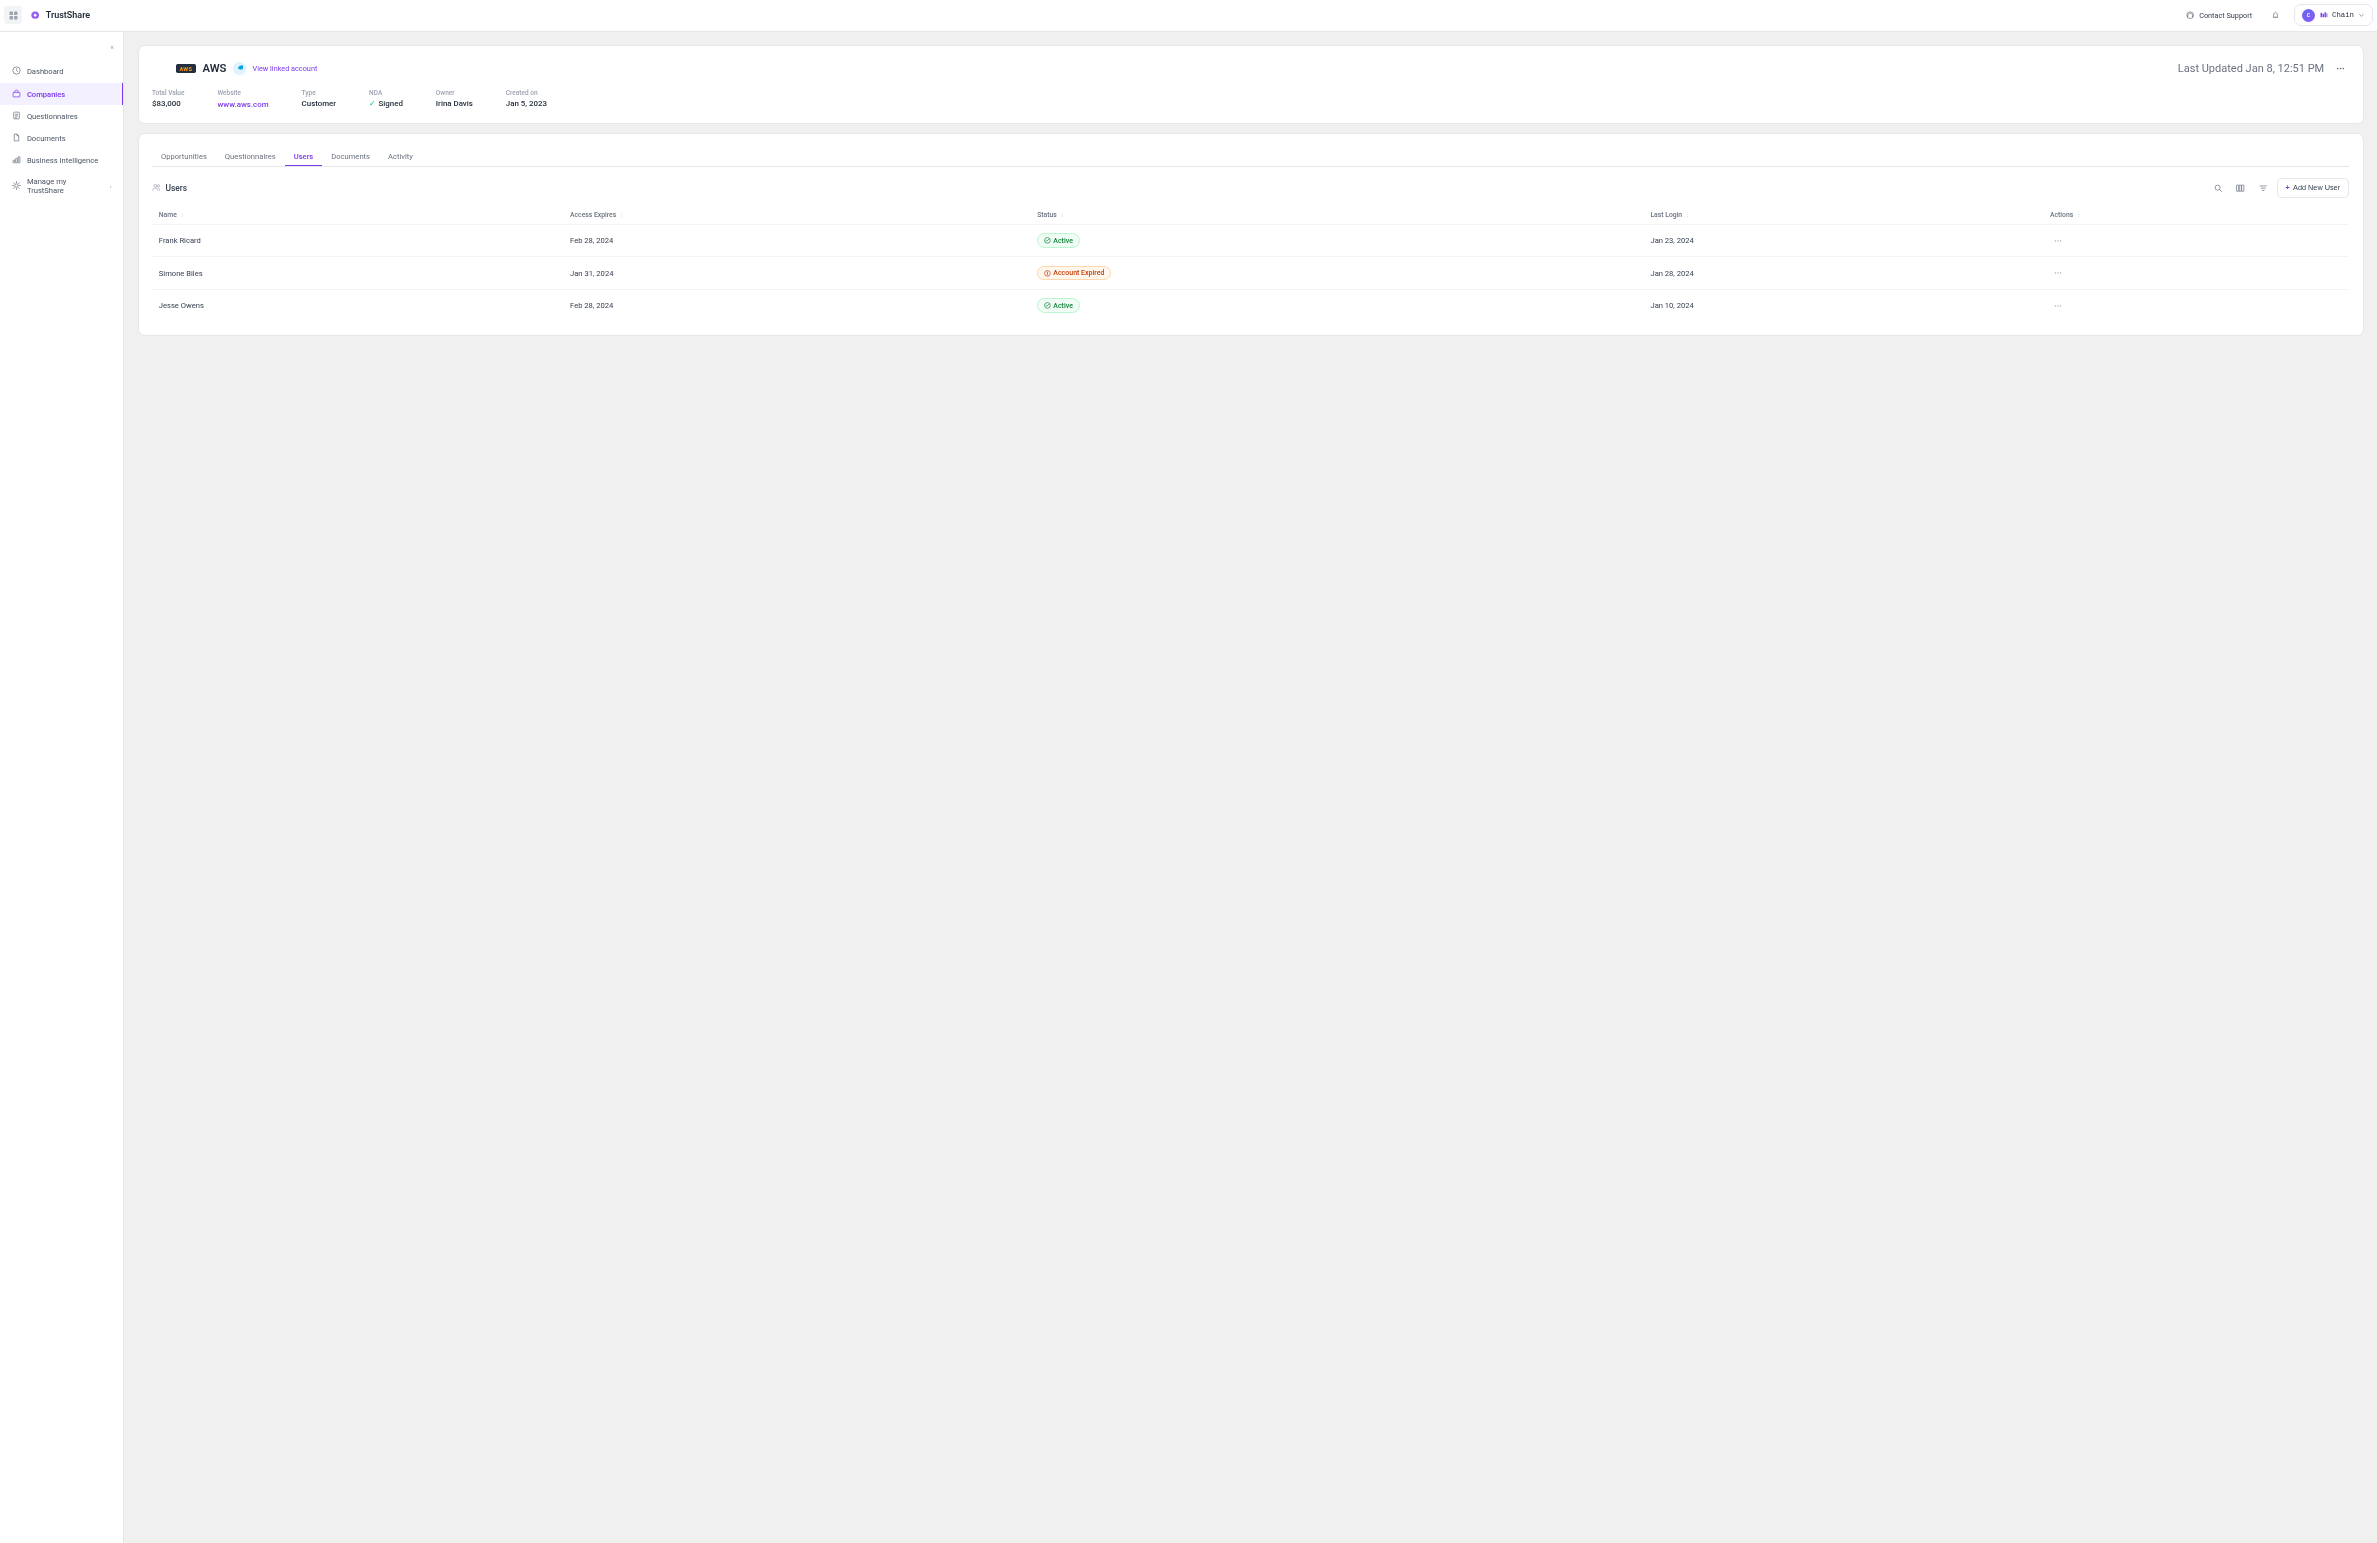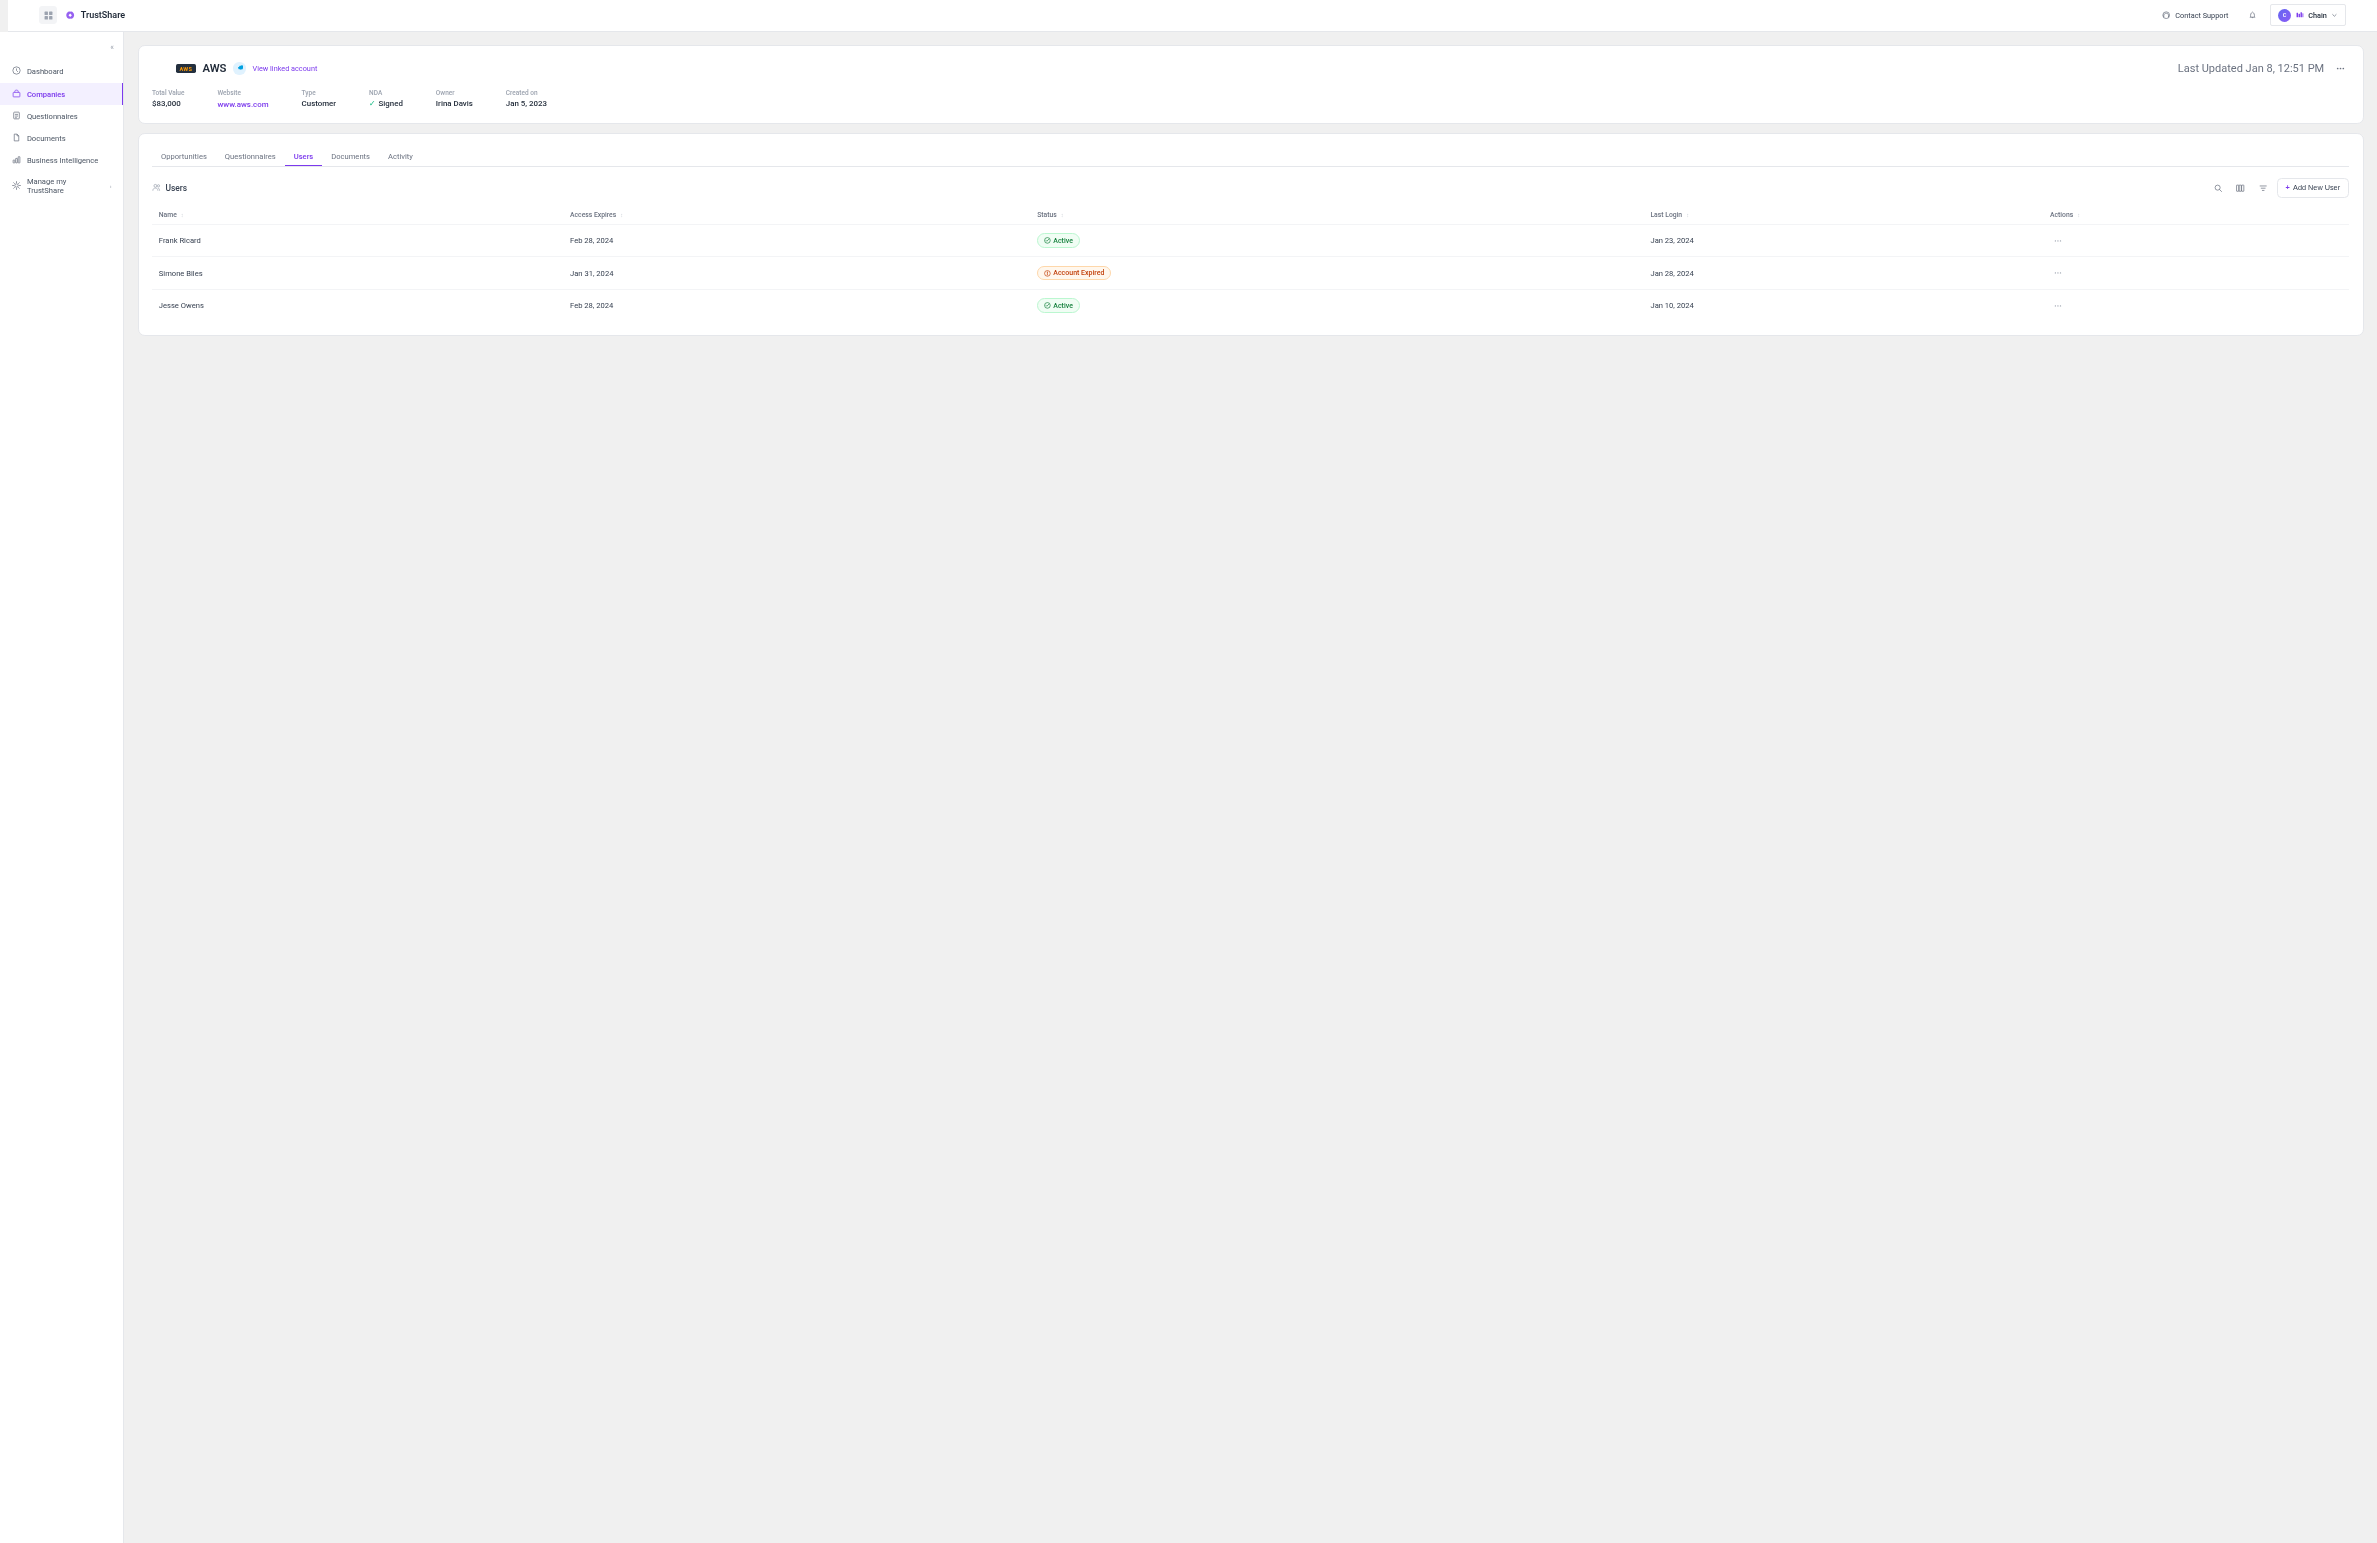--- a/index.html
+++ b/index.html
@@ -11,26 +11,25 @@
       flex-direction: column;
     }
 
     
     .topnav {
       background: #fff;
       border-bottom: 0.6px solid #e5e7eb;
       height: 31.5px;
       display: flex;
       align-items: center;
-      padding: 0 31px;
+      padding: 0 4px;
       justify-content: space-between;
       position: sticky;
       top: 0;
       z-index: 100;
-      margin-left: 8px;
     }
     .topnav-left {
       display: flex;
       align-items: center;
       gap: 6.8px;
     }
     .topnav-logo {
       display: flex;
       align-items: center;
       gap: 4.5px;
@@ -73,25 +72,26 @@
       cursor: pointer;
       font-size: 9px;
       color: #6b7280;
     }
     .chain-btn {
       display: flex;
       align-items: center;
       gap: 4.5px;
       padding: 3.4px 6.8px;
       border: 0.6px solid #e5e7eb;
-      border-radius: 2px;
+      border-radius: 7px;
       cursor: pointer;
       font-size: 7.3px;
       font-weight: 500;
       color: #1f2937;
+      font-family: Liberation Mono, monospace;
     }
     .chain-avatar {
       width: 13.5px;
       height: 13.5px;
       border-radius: 50%;
       background: linear-gradient(135deg, #6366f1, #8b5cf6);
       display: flex;
       align-items: center;
       justify-content: center;
       color: white;

